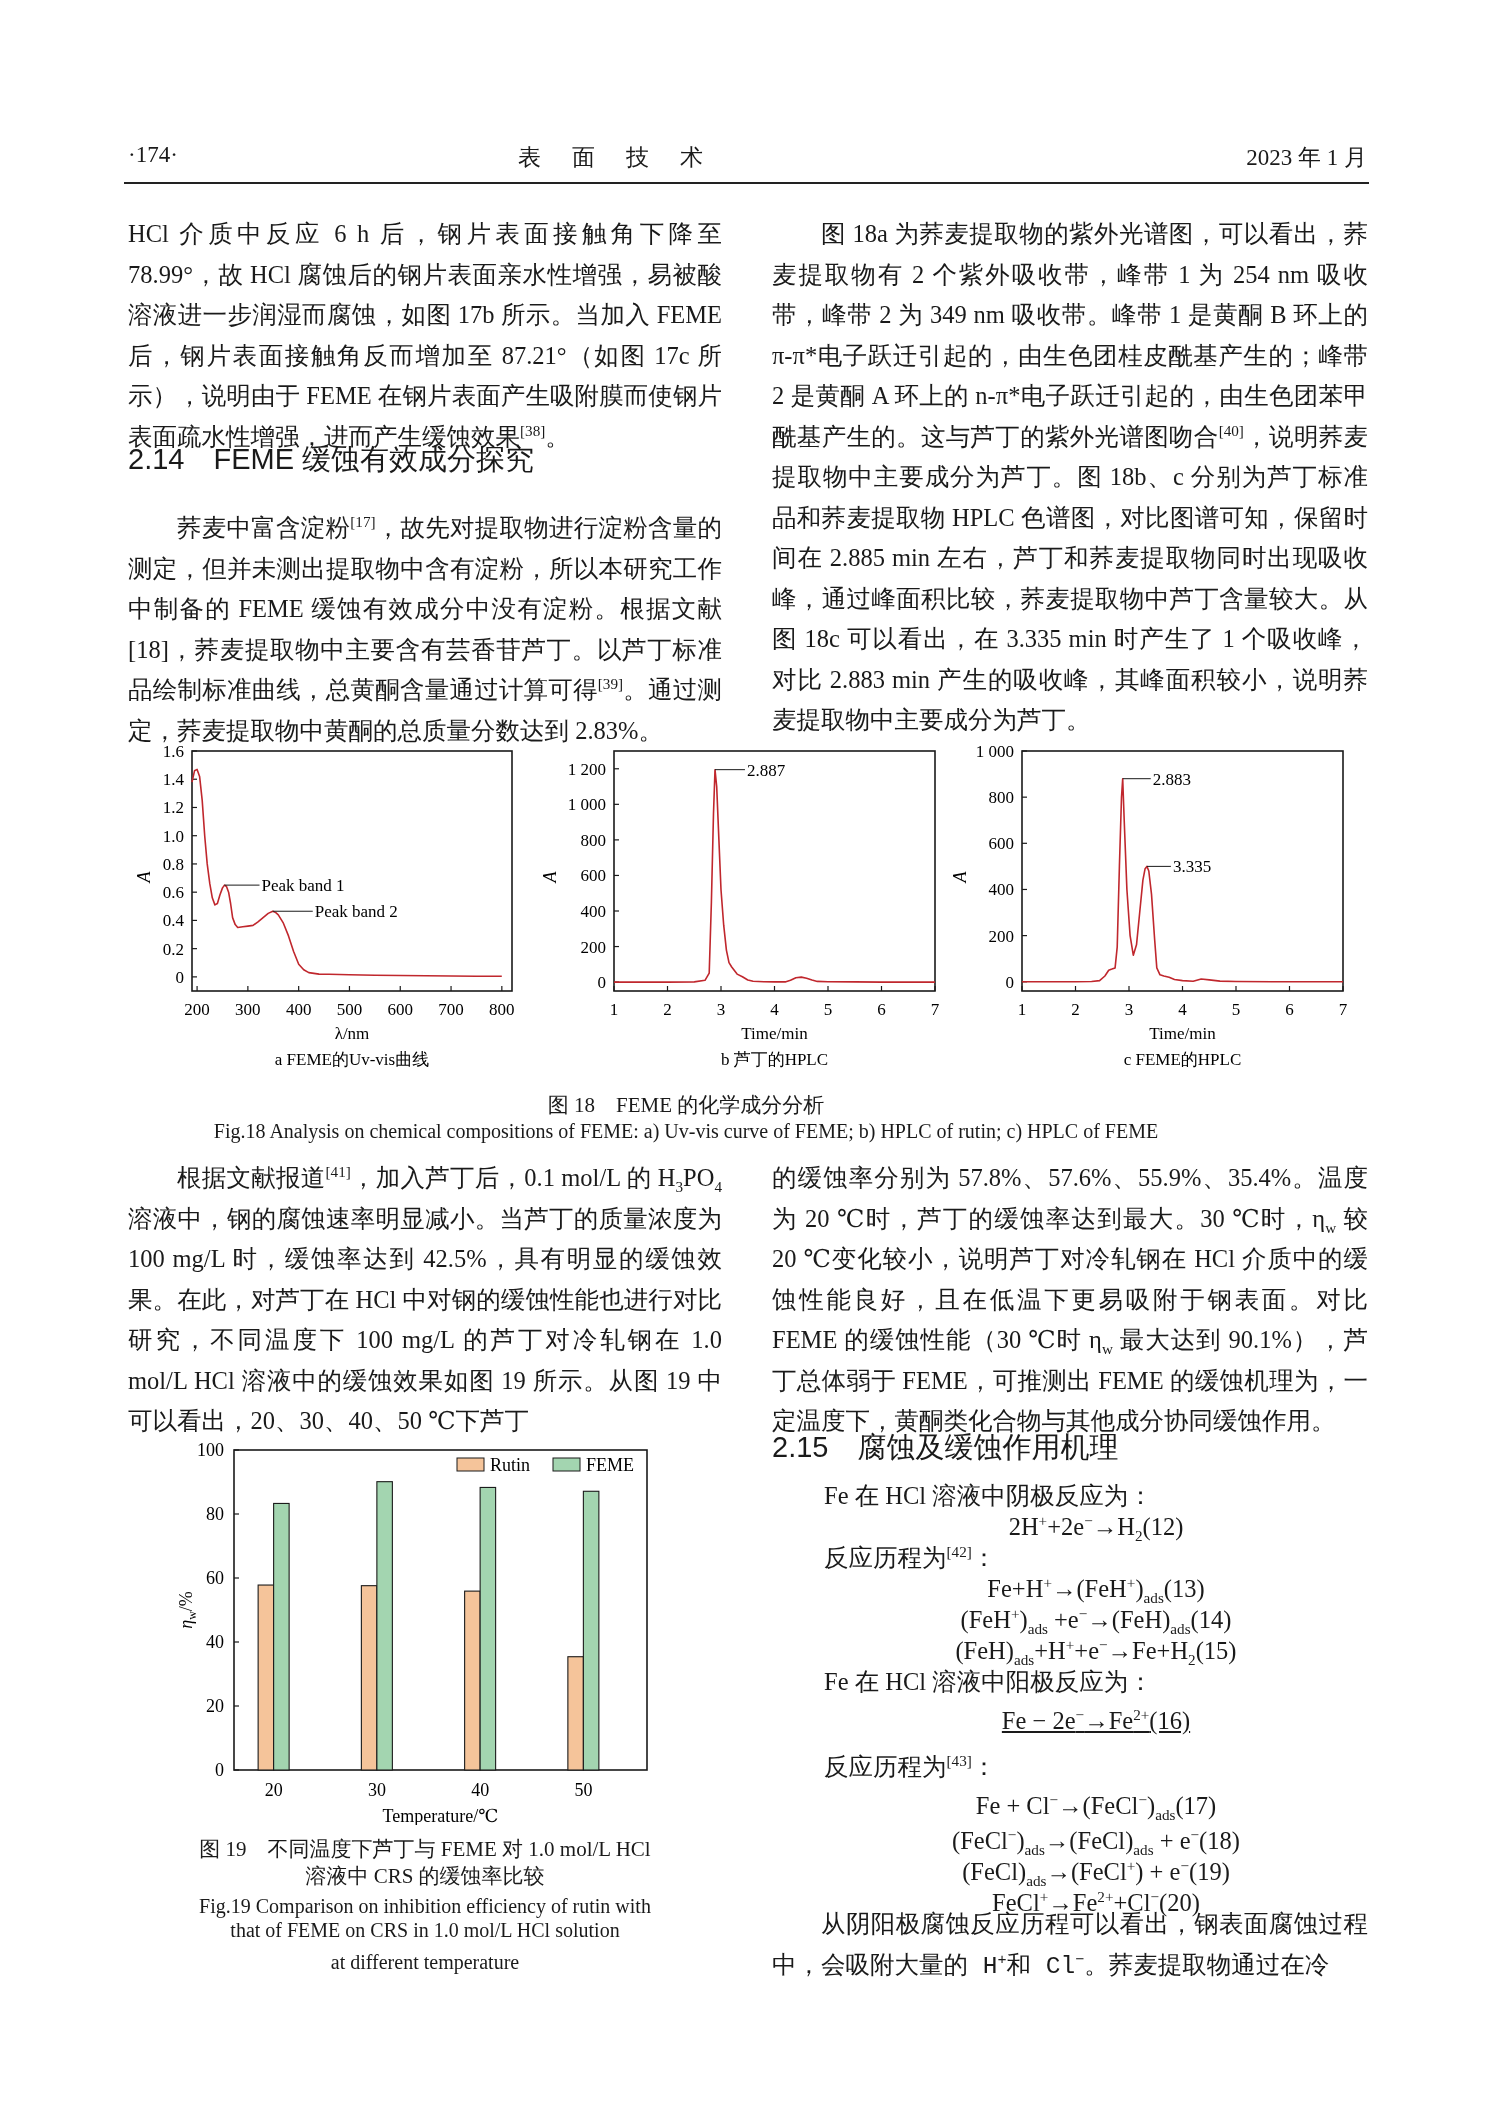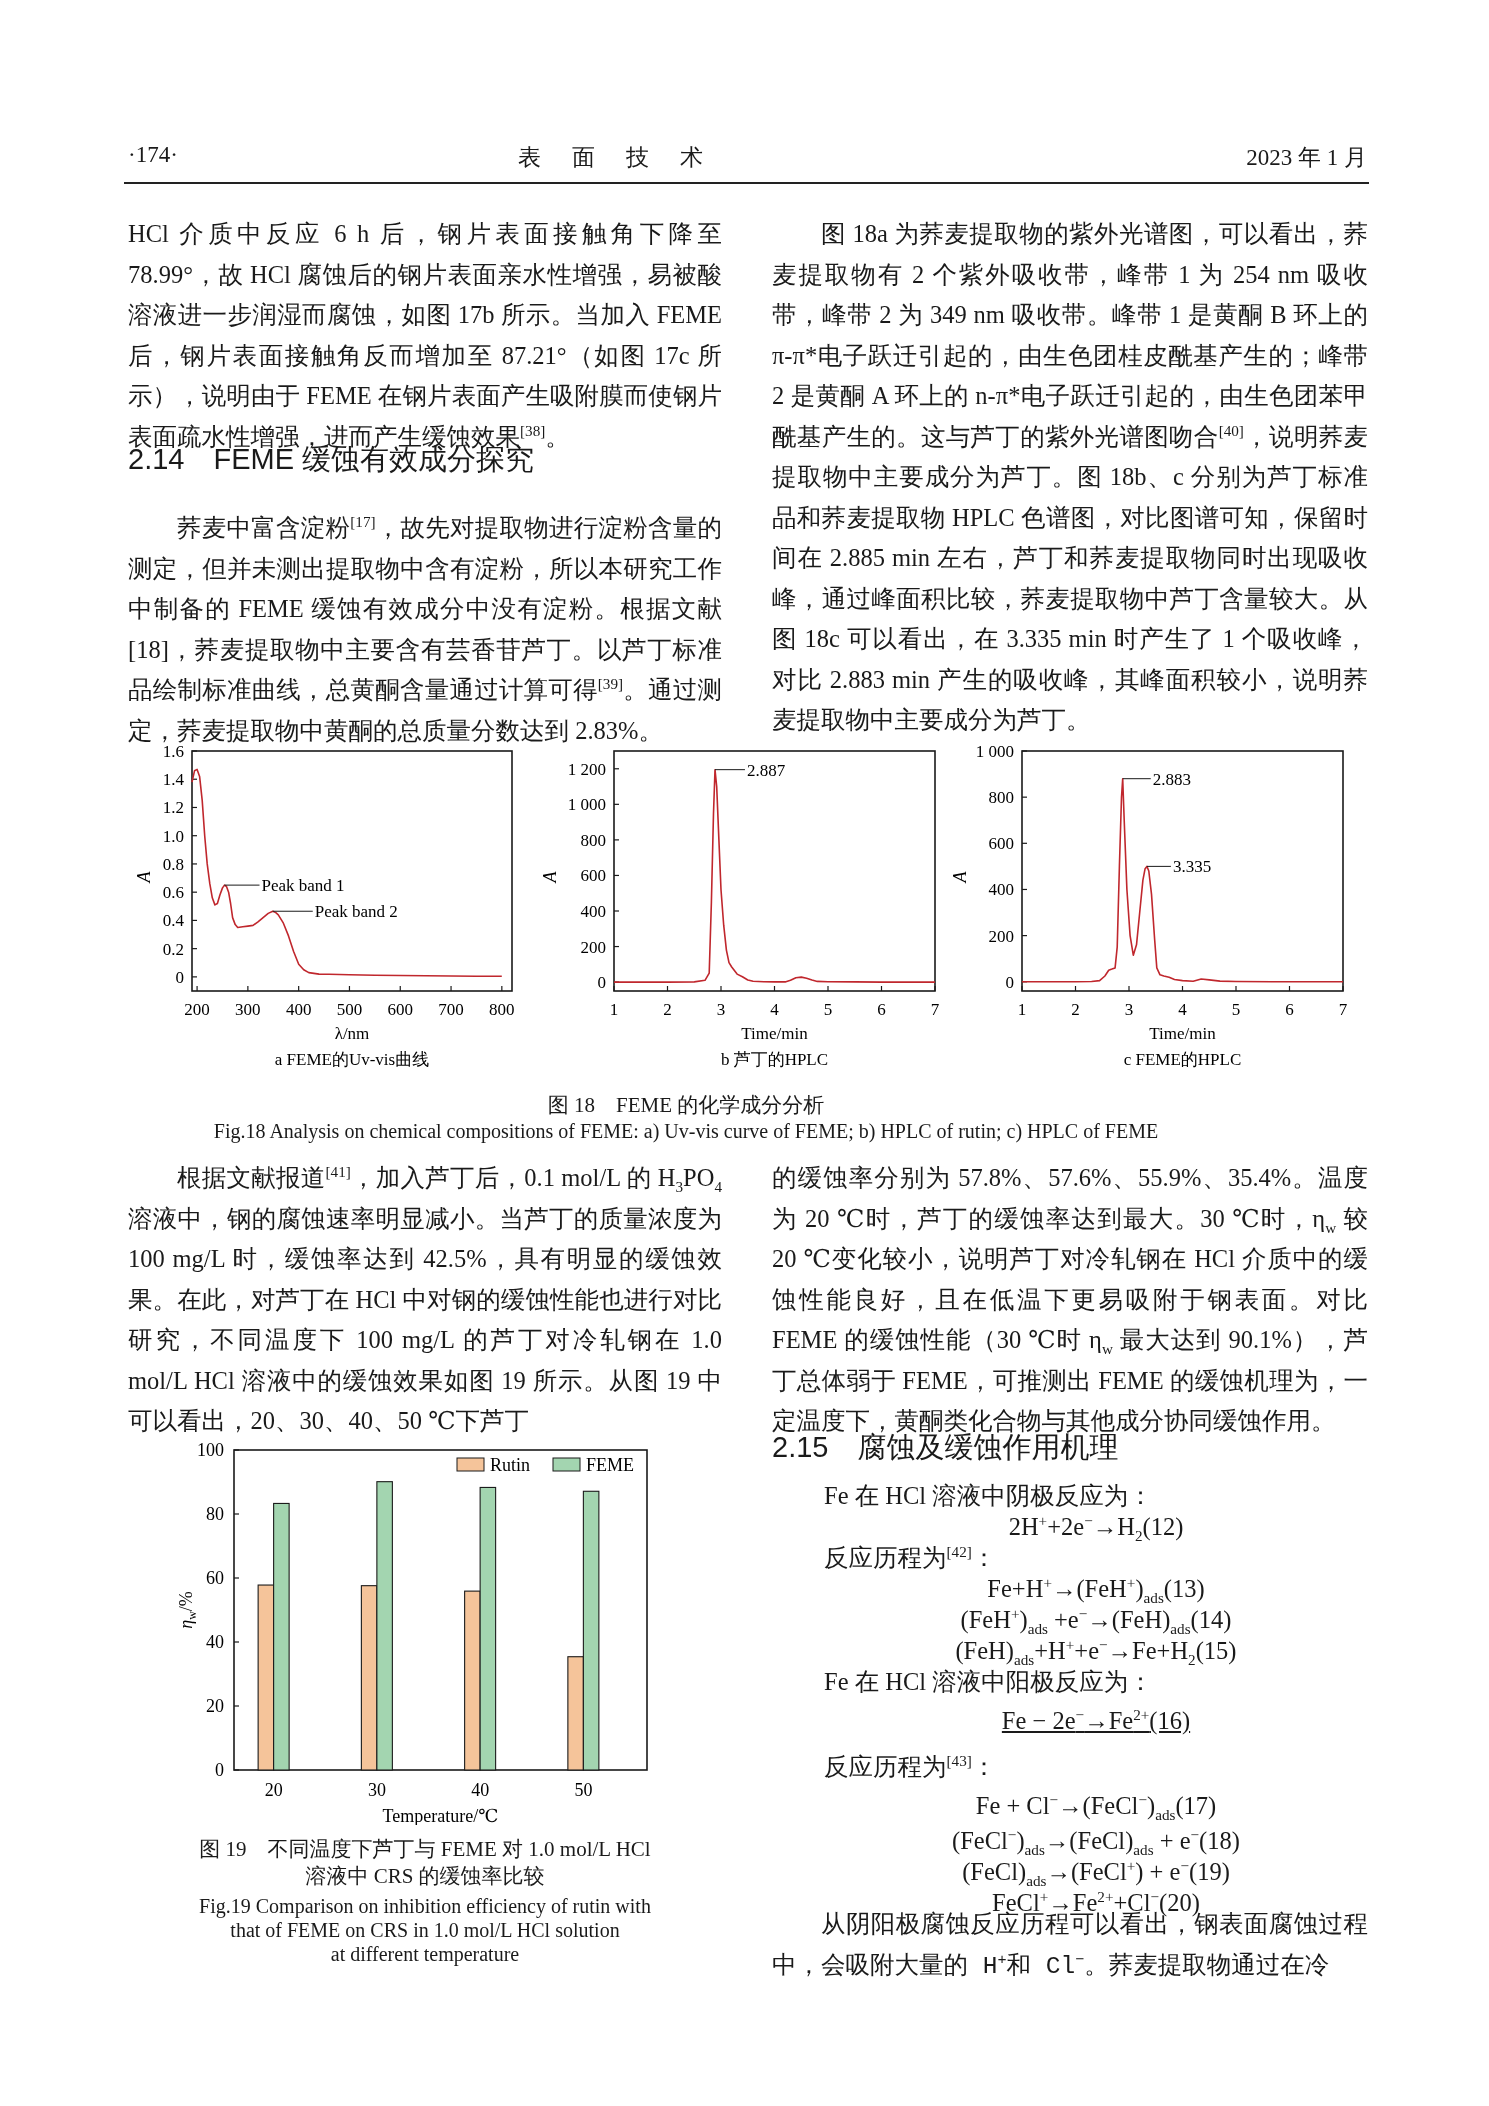--- a/index.html
+++ b/index.html
@@ -200,21 +200,21 @@
     <text x="340" y="41" font-size="18">Rutin</text>
     <rect x="403" y="28" width="27" height="13" fill="#a3d5b0" stroke="#1a1a1a" stroke-width="1"></rect>
     <text x="436" y="41" font-size="18">FEME</text>
   </svg>
 
 <div class="abs cap" style="left:128px;width:594px;top:1836px;line-height:27px;">
   <div class="capcn">图 19　不同温度下芦丁与 FEME 对 1.0 mol/L HCl</div>
   <div class="capcn" style="margin-bottom:4px;">溶液中 CRS 的缓蚀率比较</div>
   <div style="font-size:20px;line-height:24px;">Fig.19 Comparison on inhibition efficiency of rutin with</div>
   <div style="font-size:20px;line-height:24px;">that of FEME on CRS in 1.0 mol/L HCl solution</div>
-  <div style="font-size:20px;line-height:24px;">at different temperature</div>
+  <div style="font-size:20px;line-height:24px;margin-top:8px;">at different temperature</div>
 </div>
 
 <div class="abs para" style="left:772px;top:1158px;width:596px;">
   <span>的缓蚀率分别为 57.8%、57.6%、55.9%、35.4%。温度为 20 ℃时，芦丁的缓蚀率达到最大。30 ℃时，η</span><sub>w</sub><span> 较 20 ℃变化较小，说明芦丁对冷轧钢在 HCl 介质中的缓蚀性能良好，且在低温下更易吸附于钢表面。对比 FEME 的缓蚀性能（30 ℃时 η</span><sub>w</sub><span> 最大达到 90.1%），芦丁总体弱于 FEME，可推测出 FEME 的缓蚀机理为，一定温度下，黄酮类化合物与其他成分协同缓蚀作用。</span>
 </div>
 
 <div class="abs sec" style="left:772px;top:1428px;">2.15　腐蚀及缓蚀作用机理</div>
 
 <div class="abs eq" style="left:824px;top:1480px;width:544px;">
   <div>Fe 在 HCl 溶液中阴极反应为：</div>

